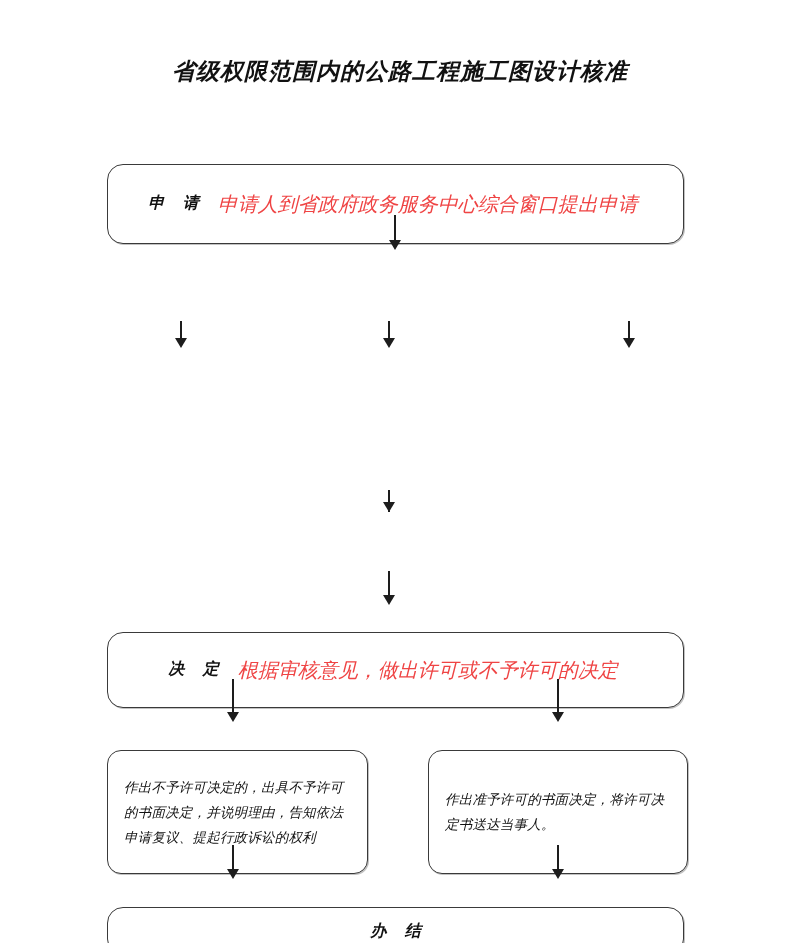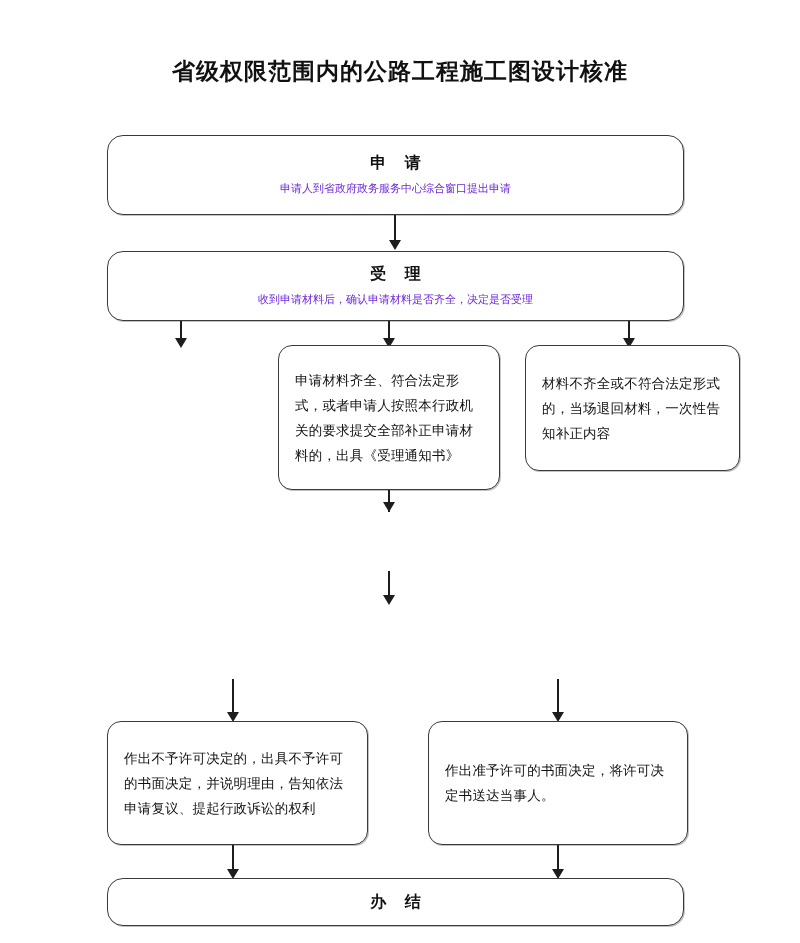--- a/index.html
+++ b/index.html
@@ -10,20 +10,21 @@
   body {
     font-family: "Liberation Sans", "DejaVu Sans", sans-serif;
     color: #000000;
   }
   #page {
     position: relative;
     width: 772px;
     height: 943px;
     background: #ffffff;
     overflow: hidden;
+    font-style: italic;
   }
 
   
   .chart-title {
     position: absolute;
     left: 0;
     top: 56px;
     width: 800px;
     text-align: center;
     font-size: 23px;
@@ -34,38 +35,39 @@
   }
 
   
   .node {
     position: absolute;
     box-sizing: border-box;
     border: 1.6px solid #3a3a3a;
     border-radius: 16px;
     background: #ffffff;
     display: flex;
-    flex-direction: column;
+    flex-direction: row;
     justify-content: center;
     align-items: center;
     box-shadow: 1px 1px 0 rgba(80,80,80,0.35);
+    margin-top: 29px;
   }
   .node .heading {
     font-size: 16px;
     font-weight: bold;
     letter-spacing: 7px;
     text-indent: 7px;
     line-height: 24px;
     color: #111111;
     margin-bottom: 2px;
   }
   .node .subtext {
-    font-size: 11px;
+    font-size: 20px;
     line-height: 22px;
-    color: #6d28d9;
+    color: #ef4444;
     text-align: left;
     padding: 0 12px;
   }
   .node.small {
     border-radius: 14px;
   }
   .node.small .body {
     font-size: 13.5px;
     line-height: 25px;
     color: #111111;
@@ -99,50 +101,44 @@
   <div class="chart-title">省级权限范围内的公路工程施工图设计核准</div>
 
   <div class="node" style="left:107px; top:135px; width:577px; height:80px;">
     <div class="heading">申  请</div>
     <div class="subtext">申请人到省政府政务服务中心综合窗口提出申请</div>
   </div>
 
   <div class="vline" style="left:394px; top:215px; height:31px;"></div>
   <div class="arrowhead" style="left:389px; top:240px;"></div>
 
-  <div class="node" style="left:107px; top:251px; width:577px; height:70px;">
-    <div class="heading">受  理</div>
-    <div class="subtext">收到申请材料后，确认申请材料是否齐全，决定是否受理</div>
-  </div>
 
   <div class="vline" style="left:180px; top:321px; height:22px;"></div>
   <div class="arrowhead" style="left:175px; top:338px;"></div>
 
   <div class="vline" style="left:388px; top:321px; height:22px;"></div>
   <div class="arrowhead" style="left:383px; top:338px;"></div>
 
   <div class="vline" style="left:628px; top:321px; height:22px;"></div>
   <div class="arrowhead" style="left:623px; top:338px;"></div>
 
 
-  <div class="node small" style="left:278px; top:345px; width:222px; height:145px;">
-    <div class="body">申请材料齐全、符合法定形式，或者申请人按照本行政机关的要求提交全部补正申请材料的，出具《受理通知书》</div>
-  </div>
 
-  <div class="node small" style="left:525px; top:345px; width:215px; height:126px;">
-    <div class="body">材料不齐全或不符合法定形式的，当场退回材料，一次性告知补正内容</div>
-  </div>
 
   <div class="vline" style="left:388px; top:490px; height:22px;"></div>
   <div class="arrowhead" style="left:383px; top:502px;"></div>
 
 
   <div class="vline" style="left:388px; top:571px; height:29px;"></div>
   <div class="arrowhead" style="left:383px; top:595px;"></div>
 
+  <div class="node" style="left:107px; top:603px; width:577px; height:76px;">
+    <div class="heading">决  定</div>
+    <div class="subtext">根据审核意见，做出许可或不予许可的决定</div>
+  </div>
 
   <div class="vline" style="left:232px; top:679px; height:37px;"></div>
   <div class="arrowhead" style="left:227px; top:712px;"></div>
 
   <div class="vline" style="left:557px; top:679px; height:37px;"></div>
   <div class="arrowhead" style="left:552px; top:712px;"></div>
 
   <div class="node small" style="left:107px; top:721px; width:261px; height:124px;">
     <div class="body">作出不予许可决定的，出具不予许可的书面决定，并说明理由，告知依法申请复议、提起行政诉讼的权利</div>
   </div>

